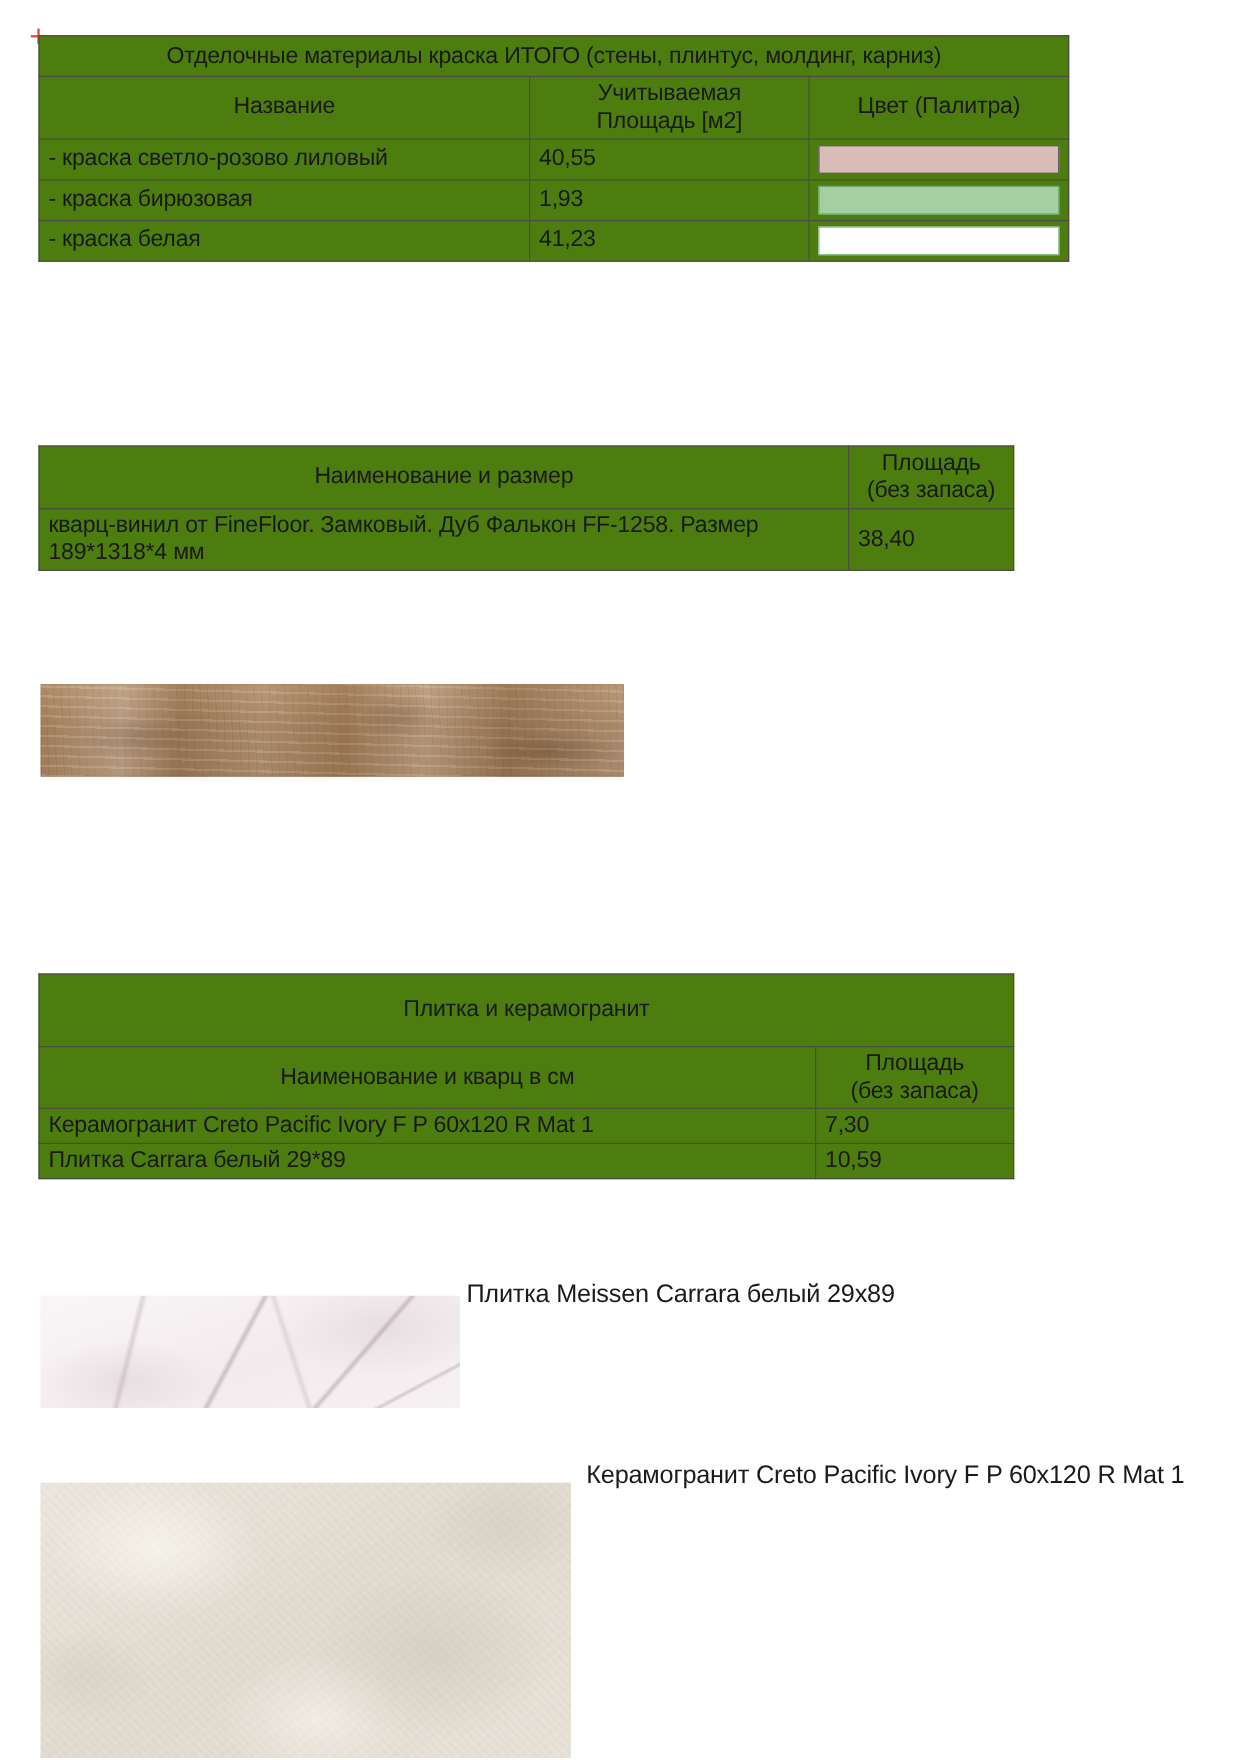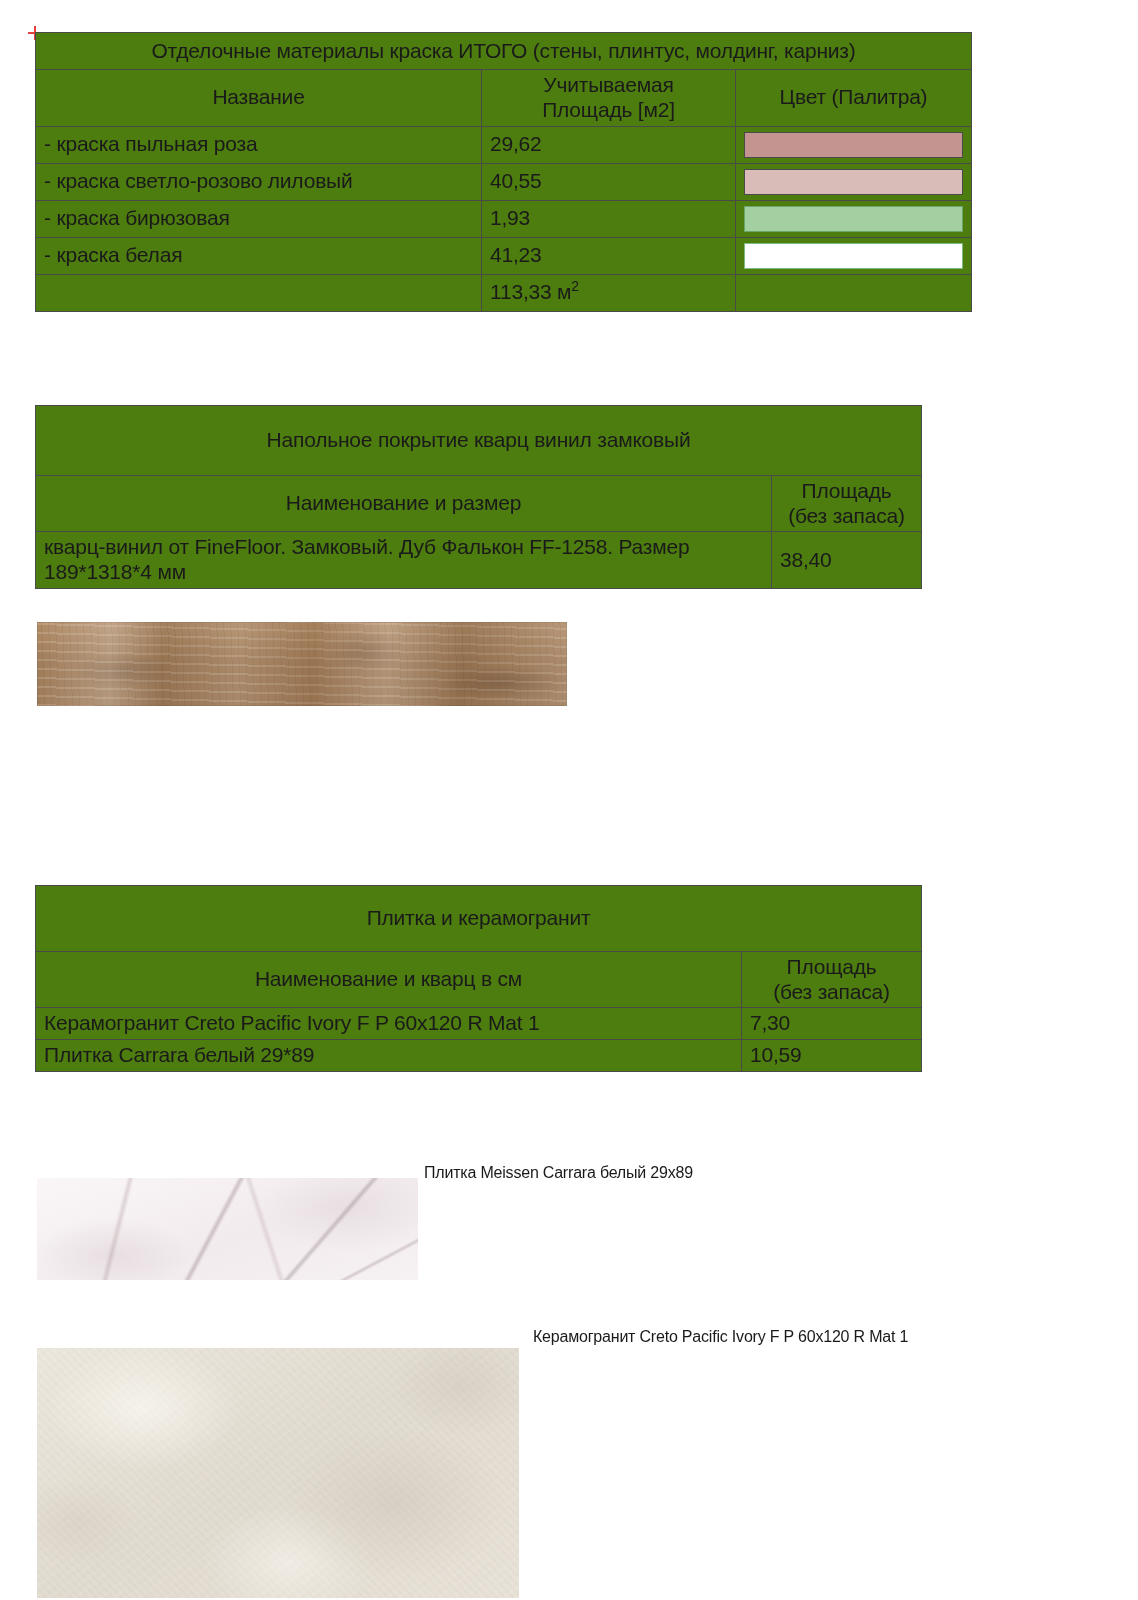--- a/index.html
+++ b/index.html
@@ -140,21 +140,21 @@
       radial-gradient(ellipse 100px 70px at 88% 16%, rgba(200,190,176,0.34), rgba(0,0,0,0) 70%),
       radial-gradient(ellipse 90px 60px at 8% 70%, rgba(204,194,180,0.34), rgba(0,0,0,0) 72%),
       repeating-linear-gradient(46deg, rgba(180,170,156,0.07) 0px, rgba(180,170,156,0.07) 2px, rgba(0,0,0,0) 2px, rgba(0,0,0,0) 6px),
       repeating-linear-gradient(-38deg, rgba(255,255,250,0.07) 0px, rgba(255,255,250,0.07) 3px, rgba(0,0,0,0) 3px, rgba(0,0,0,0) 8px),
       linear-gradient(150deg, #ece7dd 0%, #e0dacf 48%, #e7e1d7 100%);
   }
 
   
   .caption {
     position: absolute;
-    font-size: 16px;
+    font-size: 23px;
     line-height: 1.2;
     letter-spacing: -0.2px;
     white-space: nowrap;
   }
   #caption-marble    { left: 424px; top: 1163px; }
   #caption-porcelain { left: 533px; top: 1327px; }
 </style>
 </head>
 <body>
 
@@ -172,27 +172,20 @@
     </tr>
     <tr>
       <td class="head-cell">Название</td>
       <td class="head-cell">
         <span class="sub">Учитываемая</span>
         <span class="sub">Площадь [м2]</span>
       </td>
       <td class="head-cell">Цвет (Палитра)</td>
     </tr>
 
-    <tr>
-      <td>- краска пыльная роза</td>
-      <td class="num-cell">29,62</td>
-      <td class="swatch-cell">
-        <span class="swatch" style="background: rgb(195, 148, 144); border: 1.5px solid rgb(74, 74, 74);"></span>
-      </td>
-    </tr>
 
     <tr>
       <td>- краска светло-розово лиловый</td>
       <td class="num-cell">40,55</td>
       <td class="swatch-cell">
         <span class="swatch" style="background: rgb(217, 188, 184); border: 1.5px solid rgb(74, 74, 74);"></span>
       </td>
     </tr>
 
     <tr>
@@ -204,38 +197,30 @@
     </tr>
 
     <tr>
       <td>- краска белая</td>
       <td class="num-cell">41,23</td>
       <td class="swatch-cell">
         <span class="swatch" style="background: rgb(255, 255, 255); border: 1.5px solid rgb(124, 189, 124);"></span>
       </td>
     </tr>
 
-    <tr>
-      <td class="empty-cell"></td>
-      <td class="num-cell"><span>113,33 м</span><span class="sup">2</span></td>
-      <td class="empty-cell"></td>
-    </tr>
   </tbody>
 </table>
 
 <table class="mat-table" id="table-floor">
   <colgroup>
       <col class="c1">
       <col class="c2">
     </colgroup>
   <tbody>
     <tr>
-      <td class="title-cell" colspan="2">Напольное покрытие кварц винил замковый</td>
-    </tr>
-    <tr>
       <td class="head-cell">Наименование и размер</td>
       <td class="head-cell">
         <span class="sub">Площадь</span>
         <span class="sub">(без запаса)</span>
       </td>
     </tr>
     <tr>
       <td class="desc-cell">кварц-винил от FineFloor. Замковый. Дуб Фалькон FF-1258. Размер 189*1318*4 мм</td>
       <td class="num-cell">38,40</td>
     </tr>

